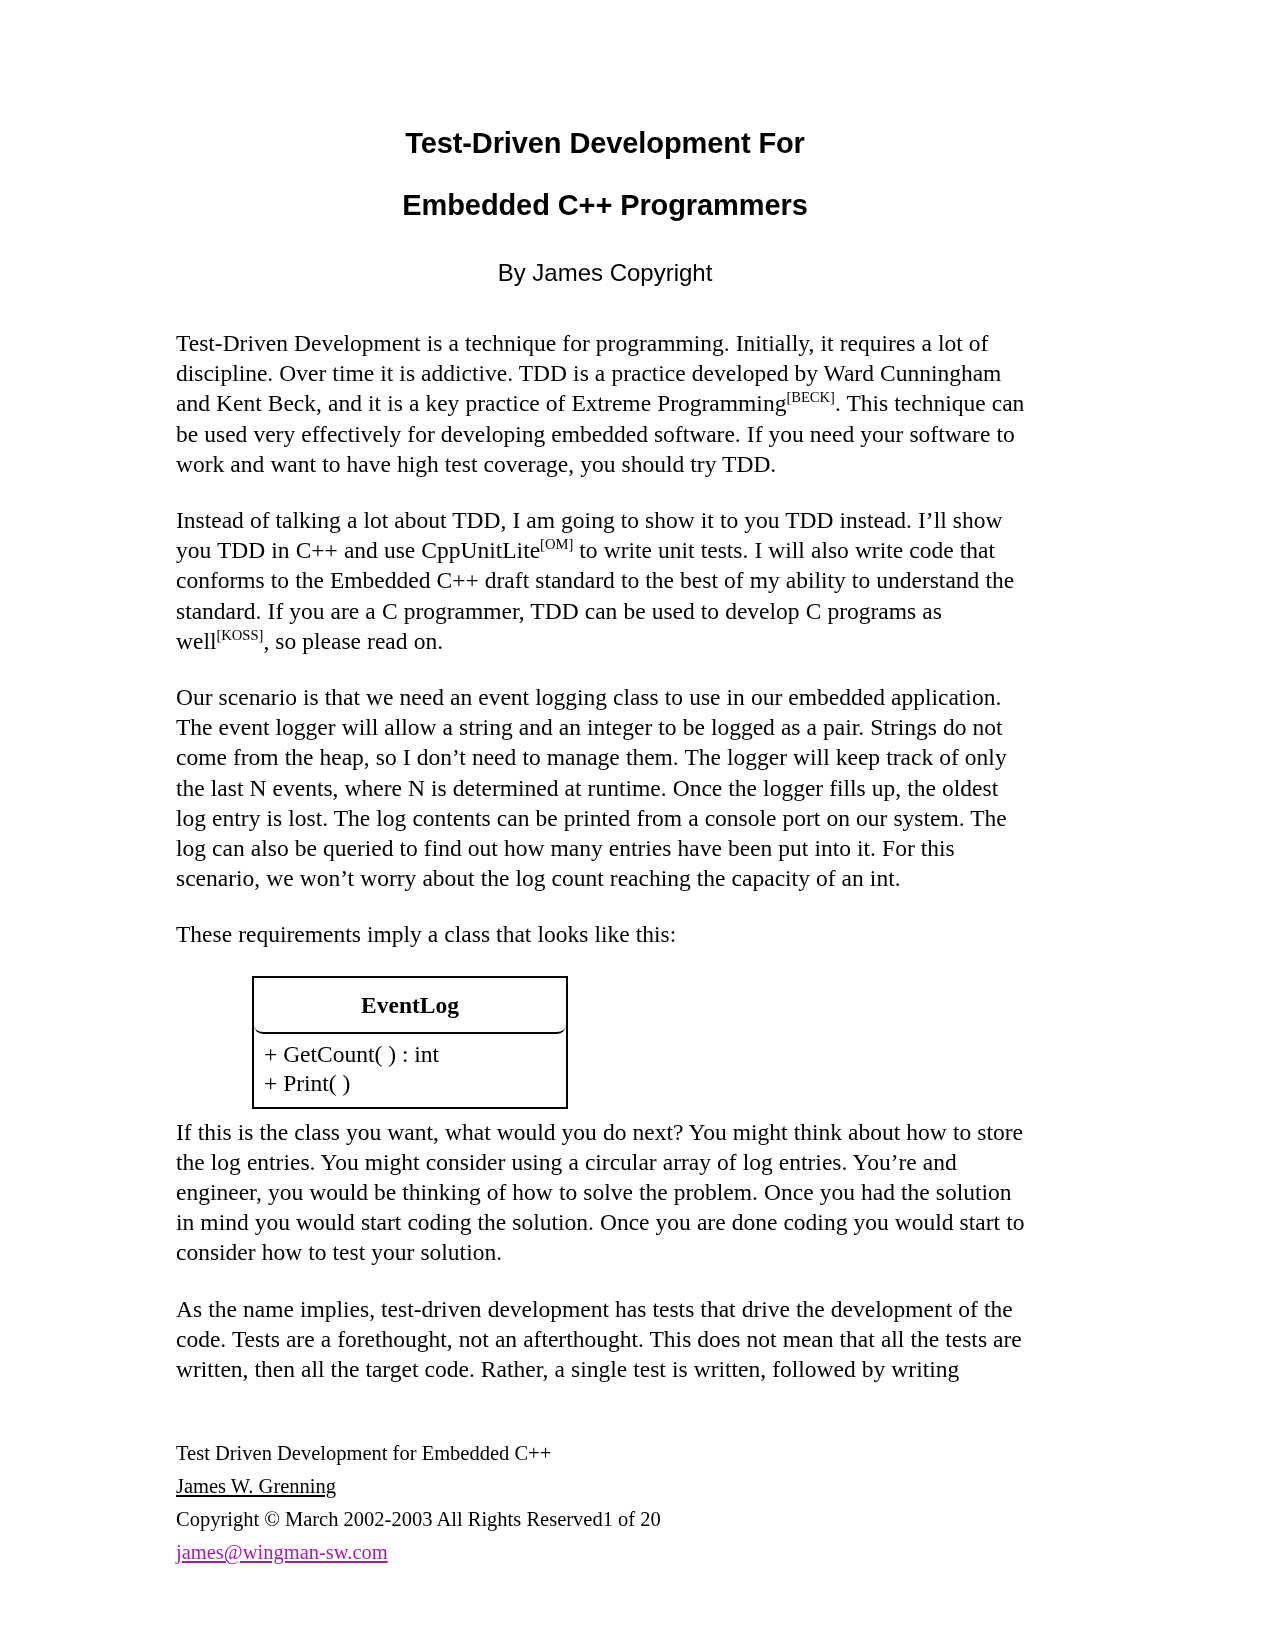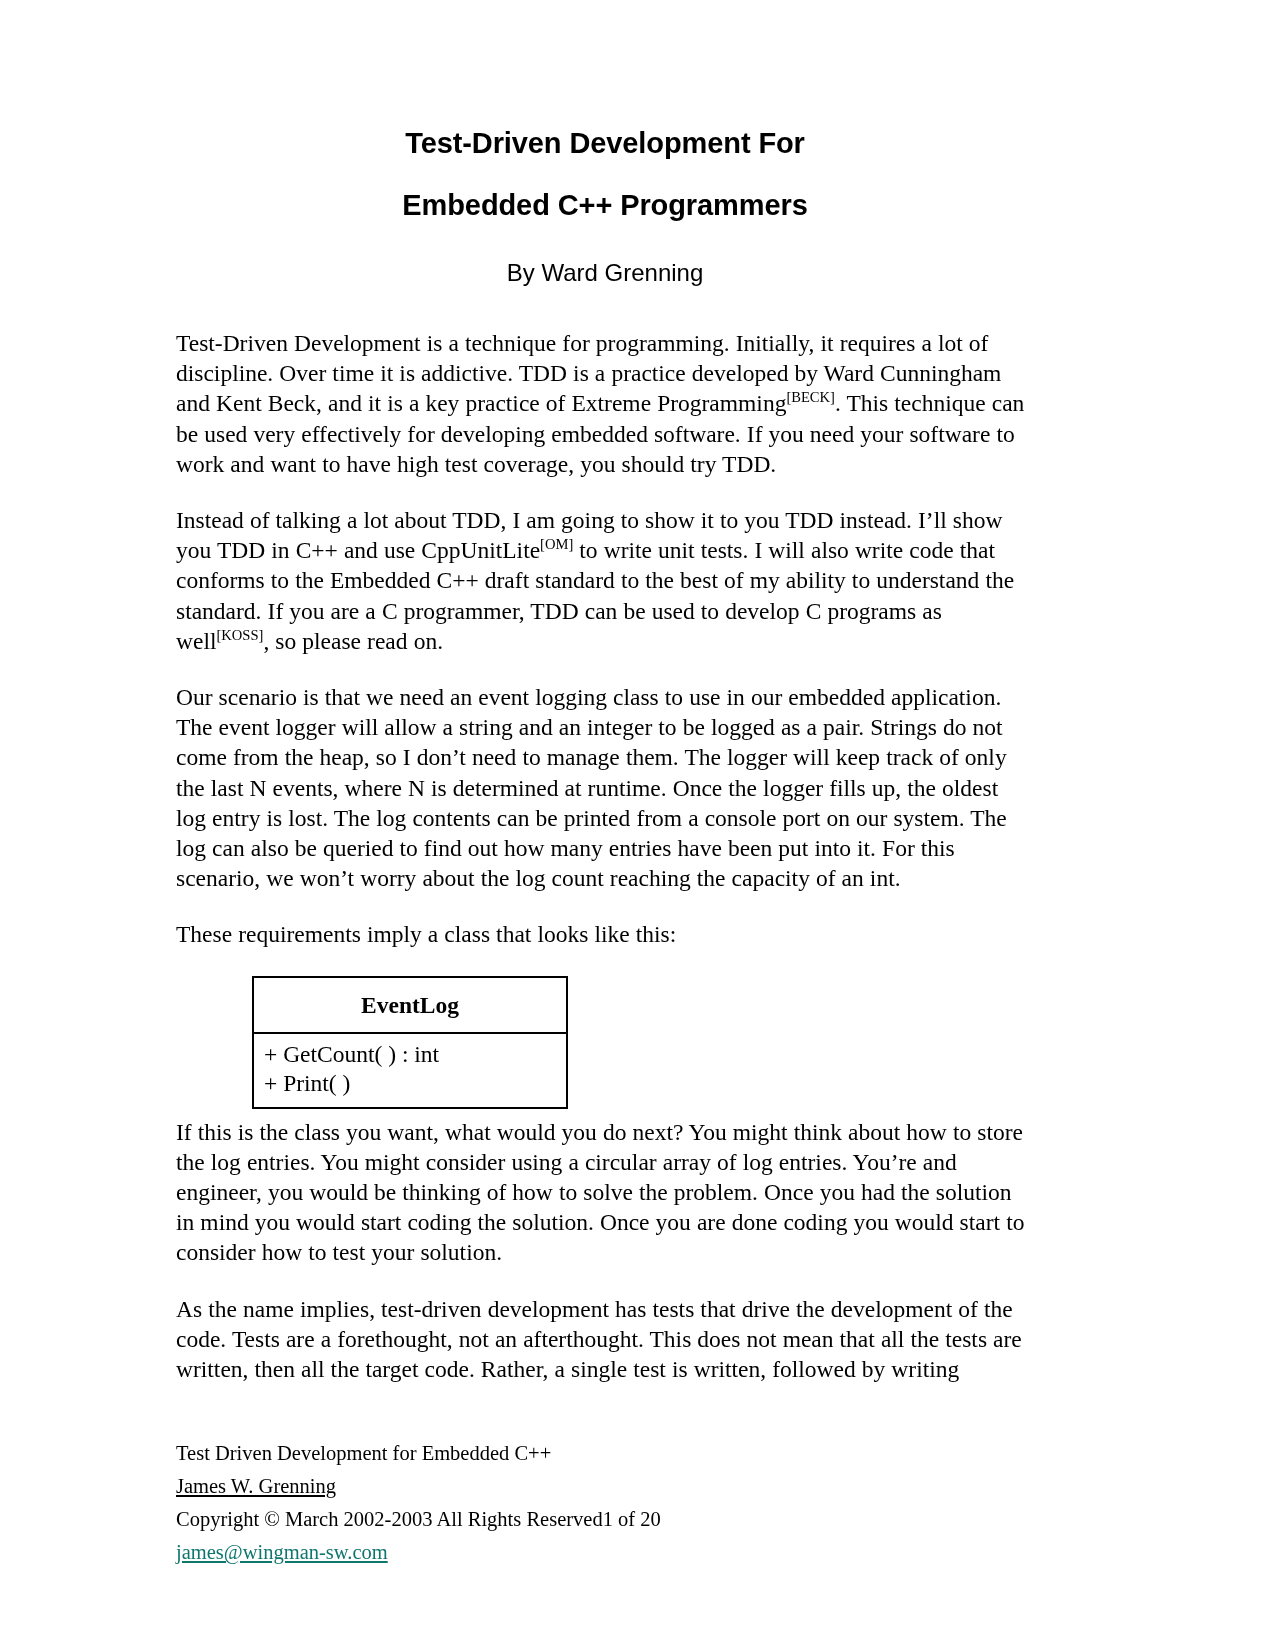--- a/index.html
+++ b/index.html
@@ -77,20 +77,21 @@
     background: #ffffff;
     box-sizing: border-box;
   }
   .uml-name {
     text-align: center;
     font-weight: bold;
     font-size: 23.5px;
     line-height: 28px;
     padding: 13px 0 13px 0;
     border-bottom: 2px solid #000000;
+    border-radius: 9px;
   }
   .uml-ops {
     padding: 6px 0 8px 10px;
   }
   .uml-op {
     font-size: 23.5px;
     line-height: 29.5px;
     white-space: pre;
   }
 
@@ -106,36 +107,36 @@
     justify-content: space-between;
     align-items: baseline;
     font-size: 20.5px;
     line-height: 33px;
     flex-direction: column;
   }
   .footer-left { text-align: left; }
   .footer-right { text-align: right; text-decoration: underline; }
   .footer-email {
     text-decoration: underline;
-    color: #0f766e;
+    color: #a21caf;
   }
 </style>
 </head>
 <body>
 
 <div class="page">
 
   <div class="content">
 
     <div class="title-block">
       <div class="doc-title-line">Test-Driven Development For</div>
       <div class="doc-title-line">Embedded C++ Programmers</div>
     </div>
 
-    <div class="byline">By Ward Grenning</div>
+    <div class="byline">By James Copyright</div>
 
     <div class="body-area">
 
       <p class="para">
         <span>Test-Driven Development is a technique for programming.  Initially, it requires a lot of discipline.  Over time it is addictive.  TDD is a practice developed by Ward Cunningham and Kent Beck, and it is a key practice of Extreme Programming</span><sup class="cite">[BECK]</sup><span>.  This technique can be used very effectively for developing embedded software.  If you need your software to work and want to have high test coverage, you should try TDD.</span>
       </p>
 
       <p class="para">
         <span>Instead of talking a lot about TDD, I am going to show it to you TDD instead.  I’ll show you TDD in C++ and use CppUnitLite</span><sup class="cite">[OM]</sup><span> to write unit tests.  I will also write code that conforms to the Embedded C++ draft standard to the best of my ability to understand the standard.  If you are a C programmer, TDD can be used to develop C programs as well</span><sup class="cite">[KOSS]</sup><span>, so please read on.</span>
       </p>

